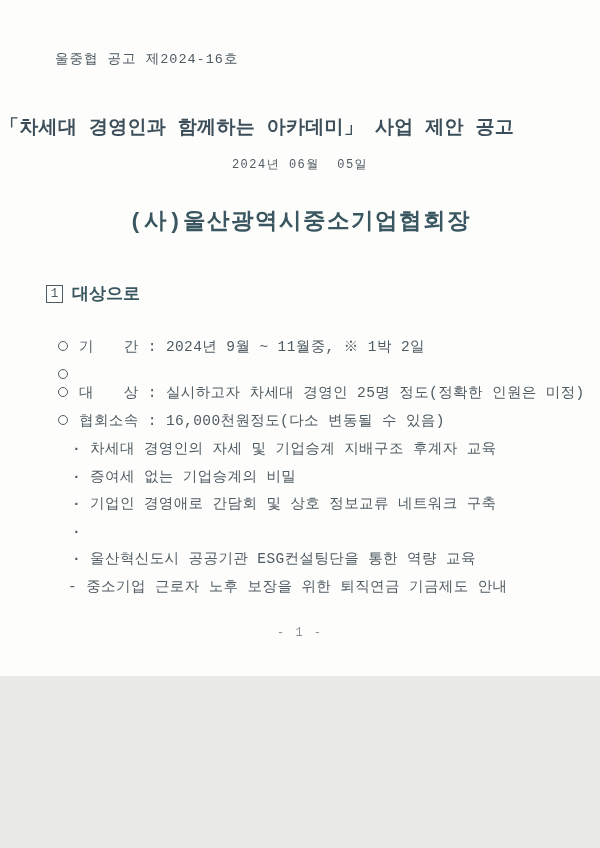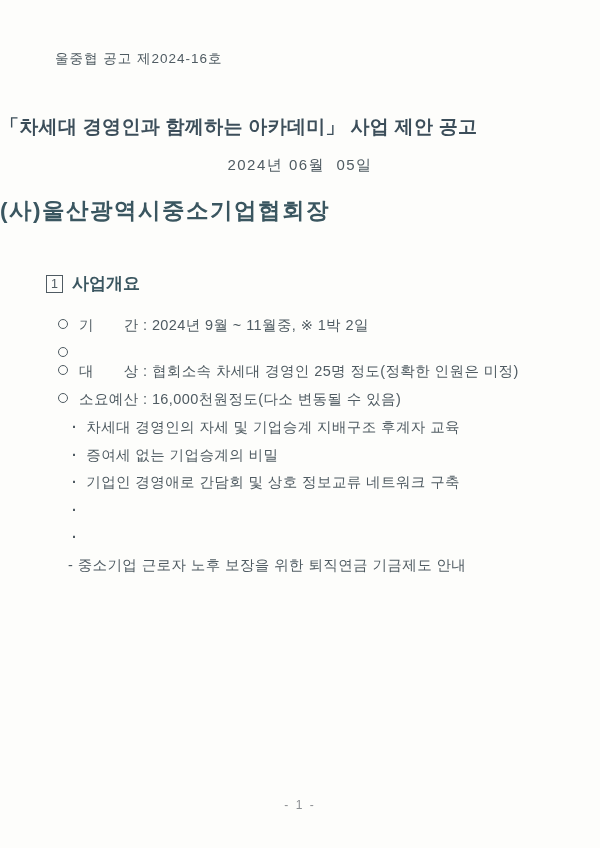--- a/index.html
+++ b/index.html
@@ -10,24 +10,25 @@
     --muted:#8b8f92;
   }
   *{ margin:0; padding:0; box-sizing:border-box; }
   html,body{ background:#e9e9e7; }
   body{
     font-family:"Liberation Sans","DejaVu Sans",sans-serif;
     width:600px; height:848px; margin:0 auto;
   }
   .page{
     position:relative;
-    width:600px; height:848px;
+    width:600px; height:676px;
     background:var(--paper);
     color:var(--ink);
     overflow:hidden;
+    font-family:Liberation Mono, monospace;
   }
   .doc-number{
     padding-top:50px;
     margin-left:55px;
     font-size:13.5px;
     letter-spacing:1px;
     color:var(--ink);
   }
   .title{
     margin-top:46px;
@@ -43,28 +44,28 @@
     text-align:justify;
     text-indent:26px;
     letter-spacing:0.4px;
     word-spacing:2px;
     color:var(--ink);
   }
   .intro .b{ font-weight:bold; color:var(--title); }
   .date{
     margin-top:16px;
     text-align:center;
-    font-size:15px;
+    font-size:12px;
     letter-spacing:1.5px;
     white-space:pre-wrap;
     color:var(--ink);
   }
   .signature{
-    margin-top:20px;
-    text-align:left;
+    margin-top:32px;
+    text-align:center;
     font-size:22.5px;
     font-weight:bold;
     letter-spacing:1.5px;
     color:var(--accent);
   }
   .section-heading{
     margin:46px 0 0 46px;
     font-size:17px;
     font-weight:bold;
     color:var(--accent);
@@ -76,21 +77,21 @@
     min-width:17px;
     text-align:center;
     border:1.3px solid var(--ink);
     font-size:12.5px;
     font-weight:normal;
     line-height:16px;
     padding:0 2px;
     margin-right:9px;
     color:var(--ink);
   }
-  .items{ margin:16px 0 0 58px; }
+  .items{ margin:28px 0 0 58px; }
   .item{
     display:flex;
     align-items:flex-start;
     font-size:14.5px;
     line-height:28px;
     letter-spacing:0.4px;
     color:var(--ink);
   }
   .bullet{
     flex:none;
@@ -140,38 +141,38 @@
 
   <h1 class="title">「차세대 경영인과 함께하는 아카데미」 사업 제안 공고</h1>
 
 
   <div class="date">2024년 06월  05일</div>
 
   <div class="signature">(사)울산광역시중소기업협회장</div>
 
   <div class="section-heading">
     <span class="numbox">1</span>
-    <span class="heading-text">사업개요</span>
+    <span class="heading-text">대상으로</span>
   </div>
 
   <div class="items">
     <div class="item">
       <span class="bullet"></span>
       <span class="item-text">기　　간 : 2024년 9월 ~ 11월중, ※ 1박 2일</span>
     </div>
     <div class="item">
       <span class="bullet"></span>
     </div>
     <div class="item">
       <span class="bullet"></span>
-      <span class="item-text">대　　상 : 협회소속 차세대 경영인 25명 정도(정확한 인원은 미정)</span>
-    </div>
-    <div class="item">
-      <span class="bullet"></span>
-      <span class="item-text">소요예산 : 16,000천원정도(다소 변동될 수 있음)</span>
+      <span class="item-text">대　　상 : 실시하고자 차세대 경영인 25명 정도(정확한 인원은 미정)</span>
+    </div>
+    <div class="item">
+      <span class="bullet"></span>
+      <span class="item-text">협회소속 : 16,000천원정도(다소 변동될 수 있음)</span>
     </div>
   </div>
 
   <div class="sub-items">
     <div class="sub-item">
       <span class="dot">·</span>
       <span>차세대 경영인의 자세 및 기업승계 지배구조 후계자 교육</span>
     </div>
     <div class="sub-item">
       <span class="dot">·</span>
@@ -179,20 +180,21 @@
     </div>
     <div class="sub-item">
       <span class="dot">·</span>
       <span>기업인 경영애로 간담회 및 상호 정보교류 네트워크 구축</span>
     </div>
     <div class="sub-item">
       <span class="dot">·</span>
     </div>
     <div class="sub-item">
       <span class="dot">·</span>
+      <span>울산혁신도시 공공기관 ESG컨설팅단을 통한 역량 교육</span>
     </div>
   </div>
 
   <div class="sub-note">- 중소기업 근로자 노후 보장을 위한 퇴직연금 기금제도 안내</div>
 
   <div class="page-number">- 1 -</div>
 
 </div>
 
 </body></html>

